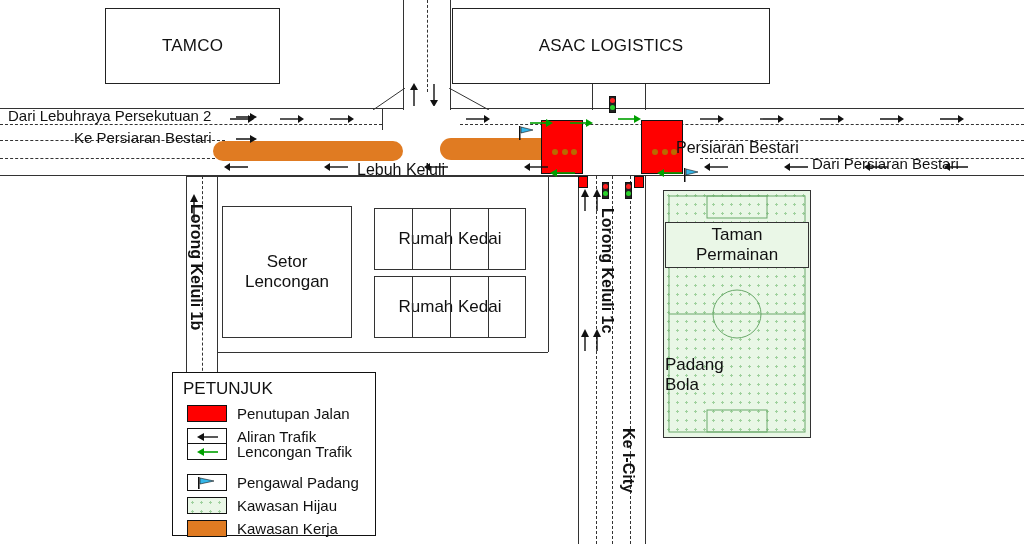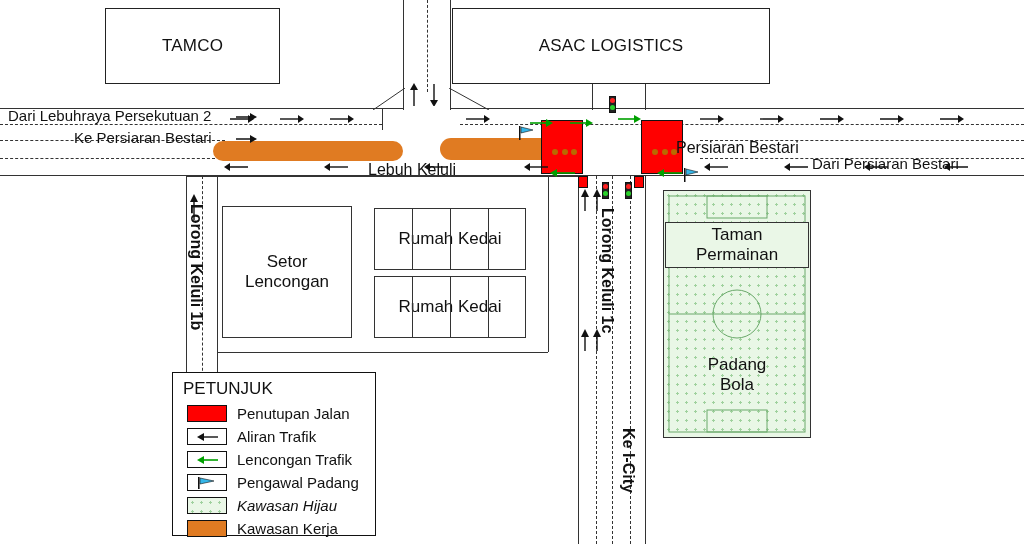--- a/index.html
+++ b/index.html
@@ -128,21 +128,21 @@
       <circle cx="74" cy="124" r="24" fill="none" stroke="#6aa96a" stroke-width="1"></circle>
       <rect x="44" y="6" width="60" height="22" fill="none" stroke="#6aa96a" stroke-width="1"></rect>
       <rect x="44" y="220" width="60" height="22" fill="none" stroke="#6aa96a" stroke-width="1"></rect>
     </svg>
   </div>
 
   <div class="block" style="left:665px;top:190px;width:144px;height:46px;background:#eaf7e7;margin-top:32px;">
     <span style="white-space:pre-line;font-weight:normal;">Taman
 Permainan</span>
   </div>
-  <div class="abs" style="left:665px;top:355px;width:144px;text-align:center;font-size:17px;color:#111;line-height:1.2;">
+  <div class="abs" style="left:665px;top:355px;width:144px;font-size:17px;color:#111;line-height:1.2;">
     <span style="white-space:pre-line;">Padang
 Bola</span>
   </div>
 
   <div class="block" style="left:222px;top:206px;width:130px;height:132px;">
     <span style="white-space:pre-line;">Setor
 Lencongan</span>
   </div>
   <div class="block" style="left:374px;top:208px;width:152px;height:62px;">
     <span>Rumah Kedai</span>
@@ -357,21 +357,21 @@
     <svg width="26" height="12">
         <g stroke="#111" stroke-width="1.4">
           <line x1="0" y1="6" x2="18" y2="6"></line>
           <path d="M14 2 L21 6 L14 10" fill="#111" stroke="none"></path>
         </g>
       </svg>
   </div>
 
   <div class="label b" style="left:812px;top:155px;">Dari Persiaran Bestari</div>
 
-  <div class="label b" style="left:368px;top:161px;font-size:16px;">Lebuh Keluli</div>
+  <div class="label b" style="left:357px;top:161px;font-size:16px;">Lebuh Keluli</div>
 
   <div class="label b" style="left:676px;top:139px;font-size:16px;">Persiaran Bestari</div>
 
   <div class="vlabel" style="left:205px;top:204px;transform:rotate(90deg);">Lorong Keluli 1b</div>
 
   <div class="vlabel" style="left:616px;top:208px;transform:rotate(90deg);">Lorong Keluli 1c</div>
 
   <div class="vlabel" style="left:637px;top:428px;transform:rotate(90deg);">Ke I-City</div>
 
   <div class="legend" style="left:172px;top:372px;width:204px;height:164px;">
@@ -387,21 +387,21 @@
         <svg width="30" height="10">
             <g stroke="#111" stroke-width="1.4">
               <line x1="8" y1="5" x2="26" y2="5"></line>
               <path d="M12 1 L5 5 L12 9" fill="#111" stroke="none"></path>
             </g>
           </svg>
       </span>
       <span>Aliran Trafik</span>
     </div>
 
-    <div class="legend-row" style="top:78px;">
+    <div class="legend-row" style="top:70px;">
       <span class="sw white">
         <svg width="30" height="10">
             <g stroke="#00a000" stroke-width="1.6">
               <line x1="8" y1="5" x2="26" y2="5"></line>
               <path d="M12 1 L5 5 L12 9" fill="#00a000" stroke="none"></path>
             </g>
           </svg>
       </span>
       <span>Lencongan Trafik</span>
     </div>
@@ -409,21 +409,21 @@
     <div class="legend-row" style="top:101px;">
       <span class="sw white">
         <svg width="26" height="12">
             <rect x="4" y="0" width="1.6" height="12" fill="#111"></rect>
             <path d="M6 1 L20 4 L6 7 Z" fill="#35b6e8" stroke="#111" stroke-width=".6"></path>
           </svg>
       </span>
       <span>Pengawal Padang</span>
     </div>
 
-    <div class="legend-row" style="top:124px;font-style:italic;">
+    <div class="legend-row" style="top:124px;">
       <span class="sw greenarea">
         <span class="dots"></span>
       </span>
       <span>Kawasan Hijau</span>
     </div>
 
     <div class="legend-row" style="top:147px;">
       <span class="sw orange"></span>
       <span>Kawasan Kerja</span>
     </div>

